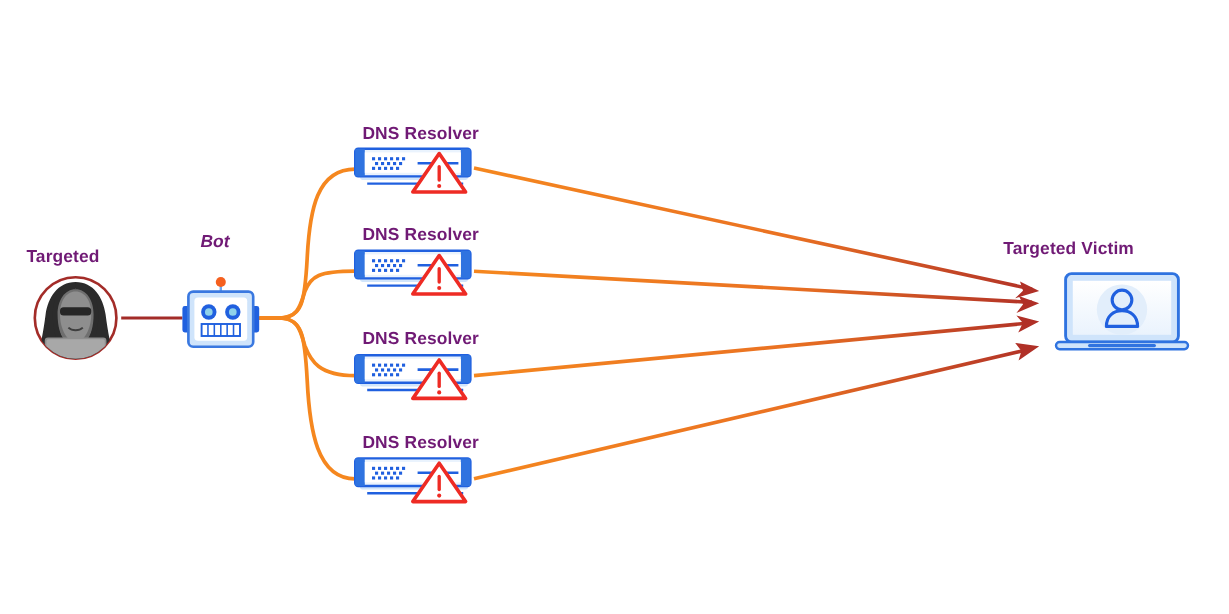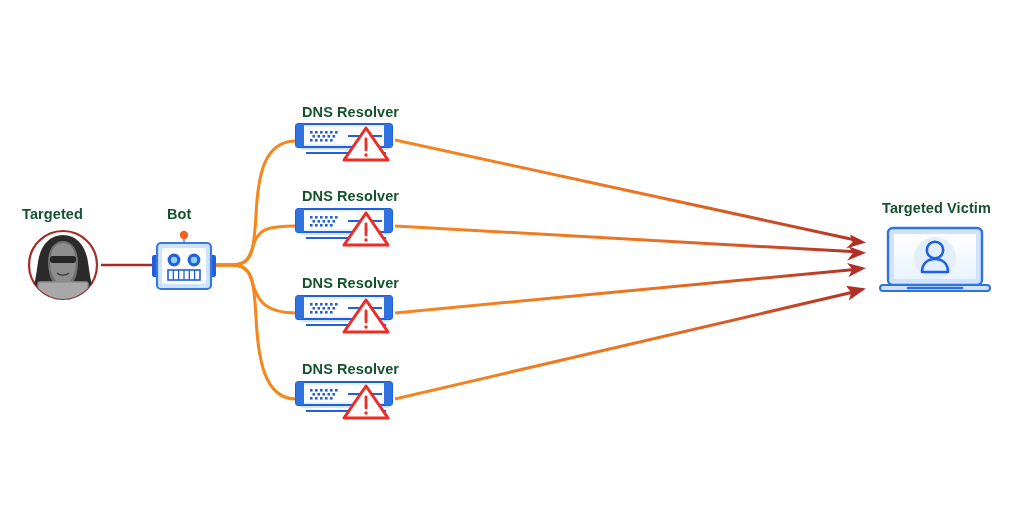--- a/index.html
+++ b/index.html
@@ -24,27 +24,27 @@
     top: 0;
     left: 0;
     width: 1024px;
     height: 512px;
   }
   .node-label {
     position: absolute;
     font-family: "Liberation Sans", sans-serif;
     font-size: 14.5px;
     font-weight: bold;
-    color: #14532d;
+    color: #701a75;
     white-space: nowrap;
     letter-spacing: 0.1px;
   }
   .lbl-attackers { left: 22px;  top: 206px; }
-  .lbl-bot       { left: 167px; top: 206px; }
-  .lbl-victim    { left: 882px; top: 200px; }
+  .lbl-bot       { left: 167px; top: 194px; font-style: italic; }
+  .lbl-victim    { left: 836px; top: 200px; }
   .lbl-dns-0     { left: 302px; top: 104px; }
   .lbl-dns-1     { left: 302px; top: 188px; }
   .lbl-dns-2     { left: 302px; top: 275px; }
   .lbl-dns-3     { left: 302px; top: 361px; }
 </style>
 </head>
 <body>
 
 <div id="diagram-root">
 

